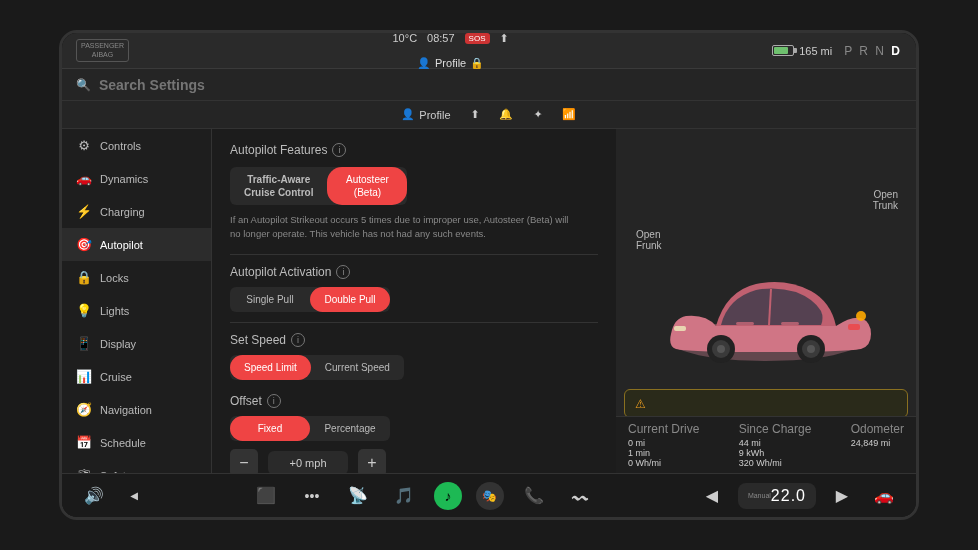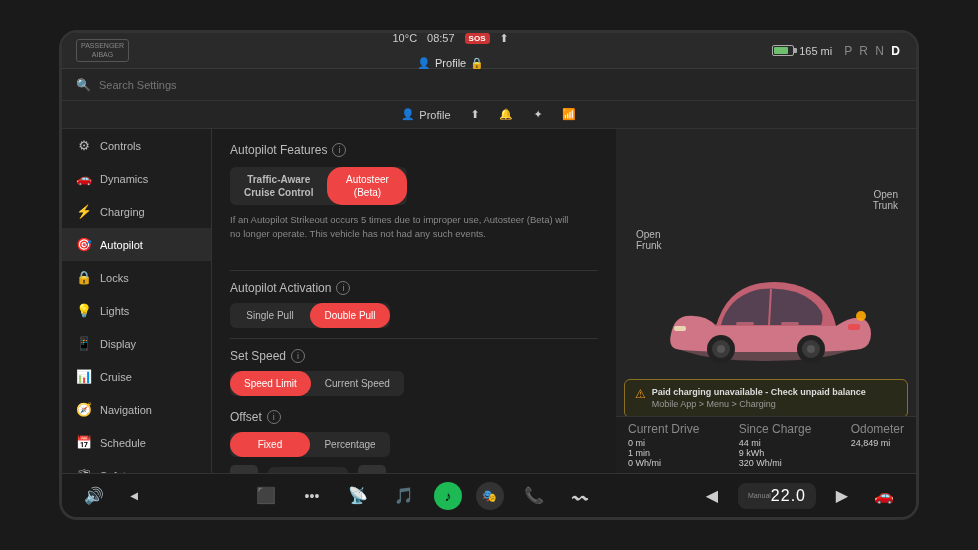--- a/index.html
+++ b/index.html
@@ -64,21 +64,21 @@
       display: flex;
       align-items: center;
       gap: 10px;
       font-size: 11px;
       color: #ccc;
     }
     .sos-badge {
       background: #cc3333;
       color: white;
       font-size: 8px;
-      font-weight: bold;
+      font-weight: normal;
       padding: 1px 4px;
       border-radius: 3px;
     }
     .profile-btn {
       display: flex;
       align-items: center;
       gap: 4px;
       font-size: 11px;
       color: #ddd;
       cursor: pointer;
@@ -135,23 +135,24 @@
       align-items: center;
       padding: 0 14px;
       gap: 8px;
       border-bottom: 1px solid #333;
       flex-shrink: 0;
     }
     .search-bar input {
       background: transparent;
       border: none;
       color: #aaa;
-      font-size: 11px;
+      font-size: 14px;
       outline: none;
       flex: 1;
+      font-weight: bold;
     }
     .search-icon { color: #888; font-size: 12px; }
 
     
     .profile-row {
       background: #252525;
       height: 28px;
       display: flex;
       align-items: center;
       justify-content: center;
@@ -247,21 +248,21 @@
     }
     .toggle-btn.active {
       background: #ef4444;
       color: white;
       border-radius: 15px;
     }
     .description-text {
       font-size: 9.5px;
       color: #888;
       line-height: 1.5;
-      margin-bottom: 28px;
+      margin-bottom: 12px;
       max-width: 340px;
     }
     .sub-section-title {
       font-size: 12px;
       color: #bbb;
       margin-bottom: 8px;
       display: flex;
       align-items: center;
       gap: 5px;
     }
@@ -629,24 +630,20 @@
             <rect x="192" y="78" width="12" height="6" rx="2" fill="#ee4444" opacity="0.8"></rect>
 
             <circle cx="205" cy="70" r="5" fill="#ffaa00" opacity="0.9"></circle>
 
             <rect x="80" y="76" width="18" height="3" rx="1.5" fill="#b06070"></rect>
             <rect x="125" y="76" width="18" height="3" rx="1.5" fill="#b06070"></rect>
           </svg>
 
           <div class="warning-banner">
             <span class="warning-icon">⚠</span>
-            <div class="warning-text">
-              <div class="main">Paid charging unavailable - Check unpaid balance</div>
-              <div class="sub">Mobile App &gt; Menu &gt; Charging</div>
-            </div>
           </div>
 
           <div class="stats-row">
             <div class="stat-group">
               <div class="stat-label">Current Drive</div>
               <div class="stat-value">0 mi</div>
               <div class="stat-value">1 min</div>
               <div class="stat-value">0 Wh/mi</div>
             </div>
             <div class="stat-group">

